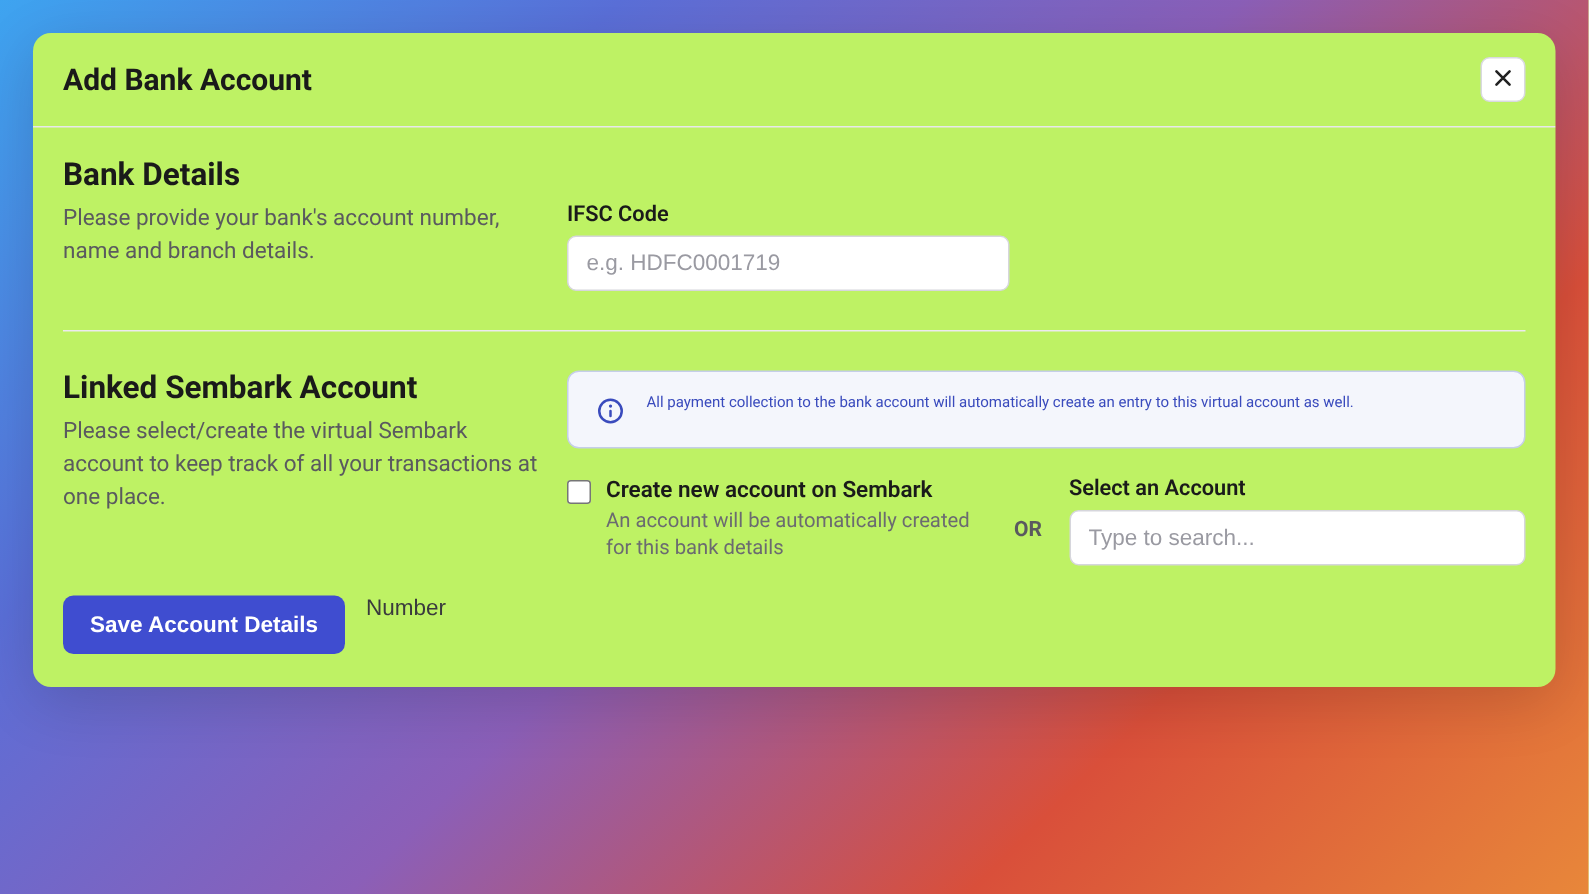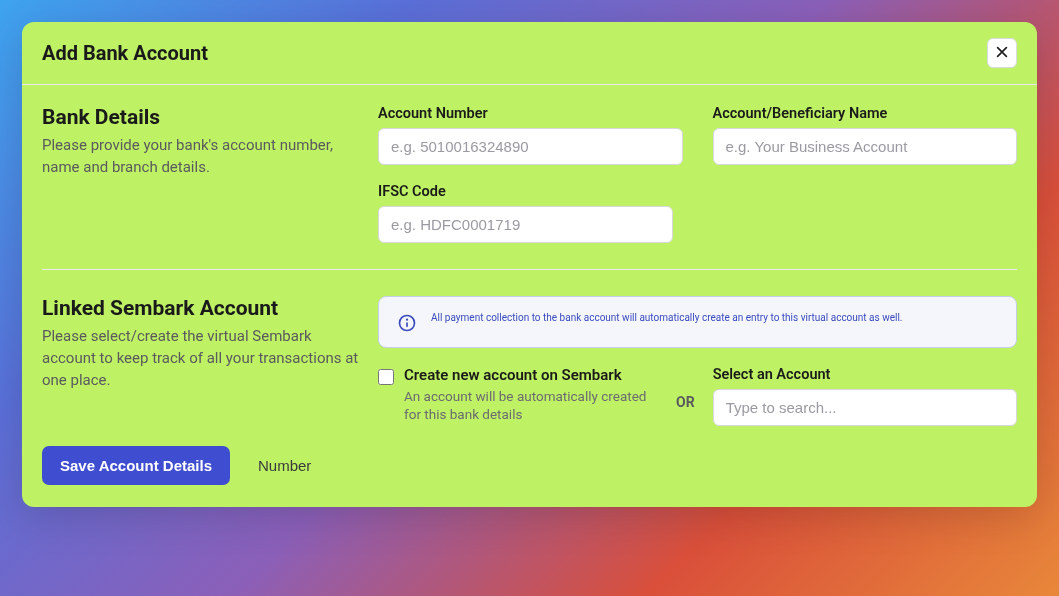--- a/index.html
+++ b/index.html
@@ -96,21 +96,21 @@
   .field-input {
     border: 1px solid #d6d6dc;
     border-radius: 6px;
     padding: 9px 12px;
     font-size: 15px;
     color: #1a1a1a;
     background: #fff;
     width: 100%;
   }
   .field-input::placeholder { color: #9a9aa2; }
-  .field-half { max-width: 295px; }
+  .field-half { max-width: 295px; margin-top: 29px; }
 
   .info-banner {
     border: 1px solid #c5cee9;
     background: #f4f6fc;
     border-radius: 8px;
     padding: 14px 18px;
     display: flex;
     gap: 14px;
     align-items: flex-start;
   }
@@ -167,22 +167,22 @@
   .select-block {
     flex: 1;
     display: flex;
     flex-direction: column;
     gap: 6px;
   }
 
   .modal-footer {
     padding: 0 32px 22px 20px;
     display: flex;
-    gap: 28px;
-    align-items: center;
+    gap: 14px;
+    align-items: flex-start;
   }
   .btn-primary {
     background: #3f4dd0;
     color: #fff;
     border: none;
     border-radius: 7px;
     padding: 11px 18px;
     font-size: 15px;
     font-weight: 600;
     cursor: pointer;
@@ -212,30 +212,20 @@
   </div>
 
   <div class="modal-body">
 
     <div class="section">
       <div class="section-left">
         <div class="section-title">Bank Details</div>
         <div class="section-desc">Please provide your bank's account number, name and branch details.</div>
       </div>
       <div class="section-right">
-        <div class="field-row">
-          <div class="field">
-            <label class="field-label">Account Number</label>
-            <input class="field-input" type="text" placeholder="e.g. 5010016324890" style="">
-          </div>
-          <div class="field">
-            <label class="field-label">Account/Beneficiary Name</label>
-            <input class="field-input" type="text" placeholder="e.g. Your Business Account" style="">
-          </div>
-        </div>
         <div class="field-row">
           <div class="field field-half">
             <label class="field-label">IFSC Code</label>
             <input class="field-input" type="text" placeholder="e.g. HDFC0001719" style="">
           </div>
         </div>
       </div>
     </div>
 
     <div class="section">

